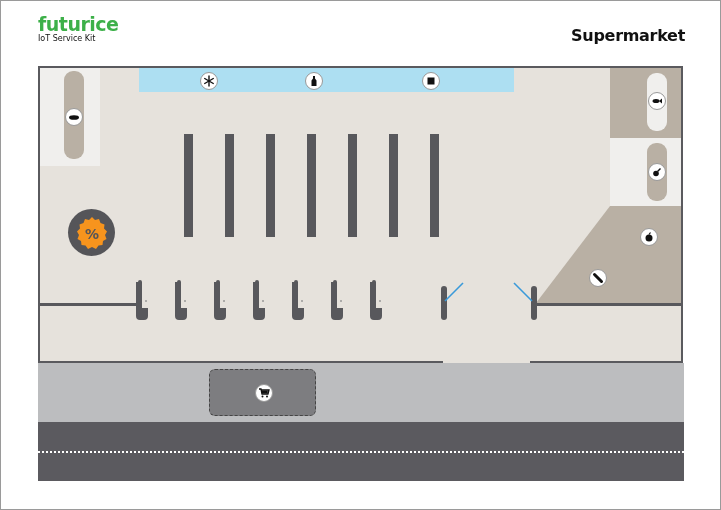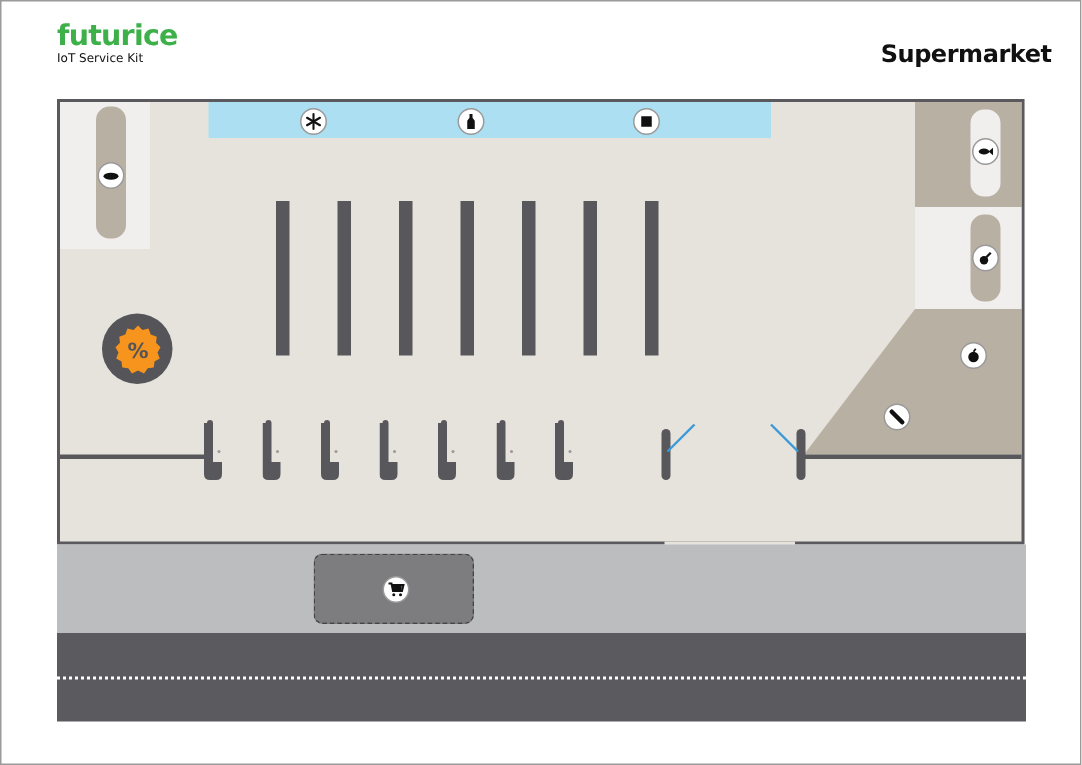--- a/index.html
+++ b/index.html
@@ -1,21 +1,21 @@
 <!DOCTYPE html>
 <html><head>
 <meta charset="utf-8">
 <style>
   html, body { margin: 0; padding: 0; }
   body { width: 721px; height: 510px; background: #ffffff; position: relative; overflow: hidden; font-family: "Liberation Sans", sans-serif; }
   .frame { position: absolute; left: 0; top: 0; width: 719px; height: 508px; border: 1px solid #9a9a9a; }
   .brand { position: absolute; left: 38px; top: 14px; }
   .brand-name { font-family: "DejaVu Sans", sans-serif; font-weight: bold; font-size: 19px; color: #3db049; letter-spacing: -0.5px; line-height: 20px; }
   .brand-sub { font-family: "DejaVu Sans", sans-serif; font-weight: normal; font-size: 8px; color: #111; line-height: 10px; }
-  .title { position: absolute; right: 20px; top: 26px; font-family: "DejaVu Sans", sans-serif; font-weight: bold; font-size: 16px; color: #111; letter-spacing: -0.3px; }
+  .title { position: absolute; right: 36px; top: 26px; font-family: "DejaVu Sans", sans-serif; font-weight: bold; font-size: 16px; color: #111; letter-spacing: -0.3px; }
 
   .store { position: absolute; left: 38px; top: 66px; width: 645px; height: 297px; background: #e6e2dc; border: 2px solid #5a5a5e; box-sizing: border-box; }
   .entrance-gap { position: absolute; left: 443px; top: 361px; width: 87px; height: 3px; background: #e6e2dc; }
 
   .freezer-strip { position: absolute; left: 139px; top: 68px; width: 375px; height: 24px; background: #addff2; }
   .left-zone { position: absolute; left: 40px; top: 68px; width: 60px; height: 98px; background: #f0efed; }
   .left-shelf { position: absolute; left: 64px; top: 71px; width: 20px; height: 88px; background: #b9b0a4; border-radius: 9px; }
 
   .right-top { position: absolute; left: 610px; top: 68px; width: 71px; height: 70px; background: #b9b0a4; }
   .right-top-shelf { position: absolute; left: 647px; top: 73px; width: 20px; height: 58px; background: #f0efed; border-radius: 9px; }

